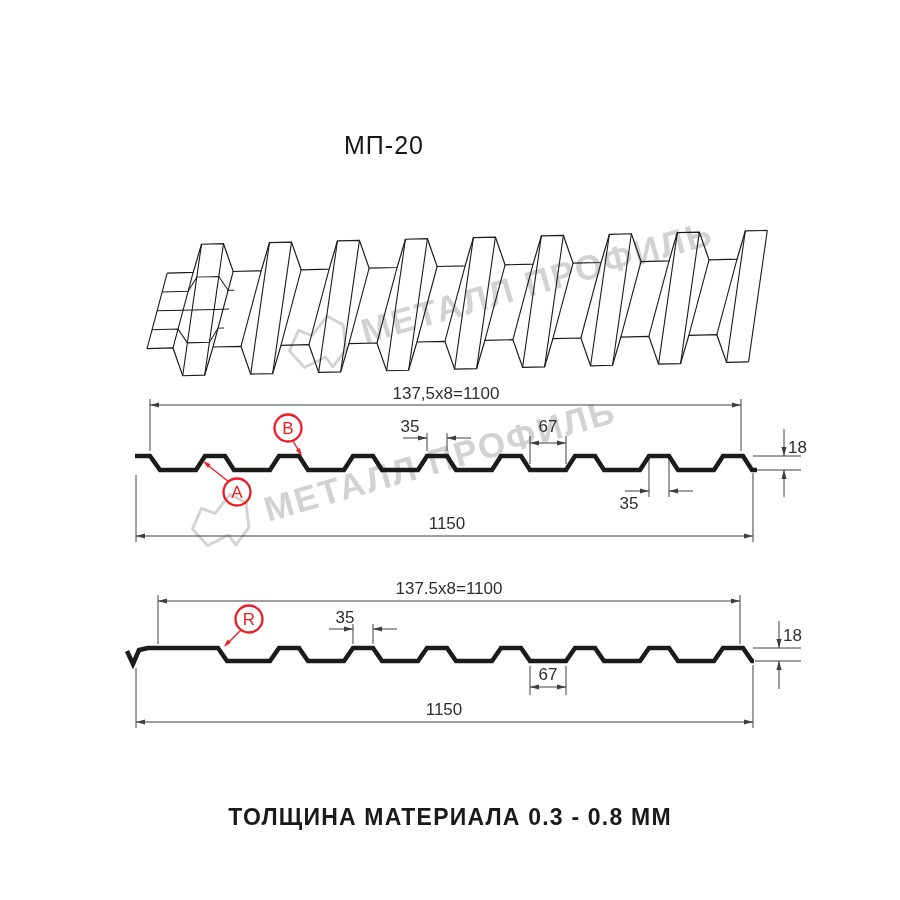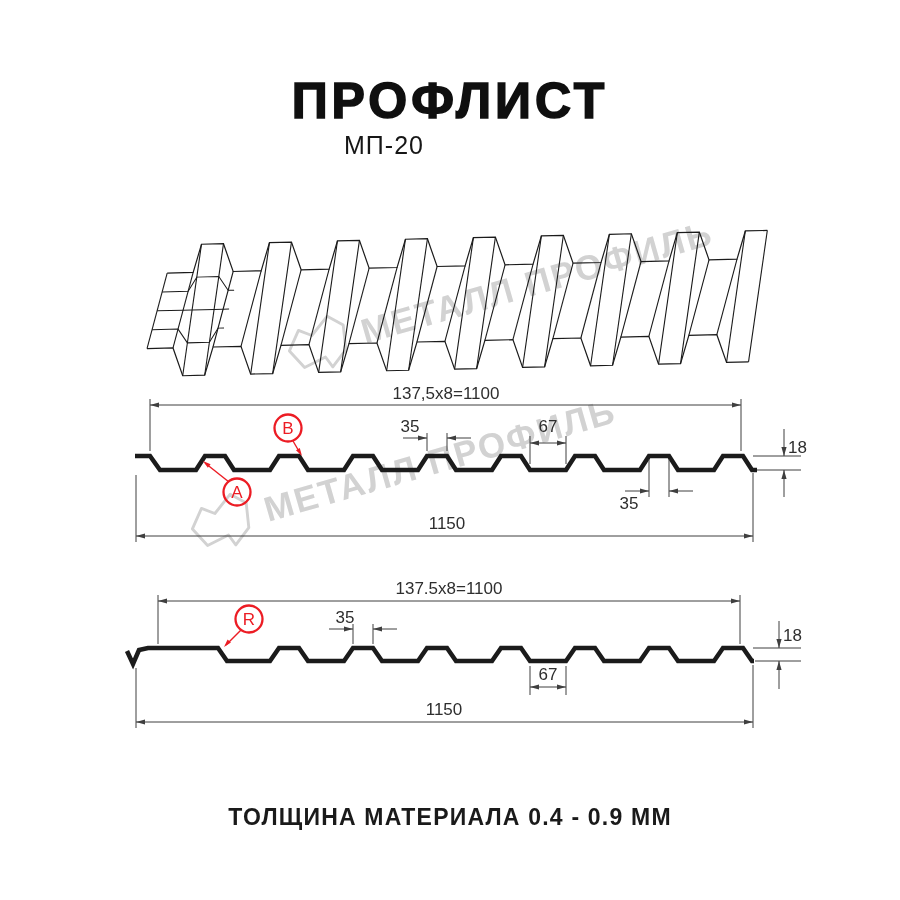--- a/index.html
+++ b/index.html
@@ -32,21 +32,20 @@
     </svg>
     <span class="wmtext">МЕТАЛЛ ПРОФИЛЬ</span>
   </div>
   <div class="wm" style="left:186px;top:505px;">
     <svg class="wmlogo" viewBox="0 0 100 78">
       <path d="M10 36 L30 12 L46 24 L74 4 L92 22 L86 56 L62 74 L56 58 L24 64 Z" fill="none" stroke="#d2d2d2" stroke-width="4" stroke-linejoin="round"></path>
     </svg>
     <span class="wmtext">МЕТАЛЛ ПРОФИЛЬ</span>
   </div>
 
-  <div class="title">ПРОФЛИСТ</div>
   <div class="subtitle">МП-20</div>
 
   <svg class="scene" width="900" height="900" viewBox="0 0 900 900">
     <g id="g3d">
         <g transform="rotate(-1.4 458 303)">
           <path d="M168,266 H194 L203,238 H225 L234,266 H262 L271,238 H293 L302,266 H330 L339,238 H361 L370,266 H398 L407,238 H429 L438,266 H466 L475,238 H497 L506,266 H534 L543,238 H565 L574,266 H602 L611,238 H633 L642,266 H670 L679,238 H701 L710,266 H738 L747,238 H769" fill="none" stroke="#1b1b1b" stroke-width="1.2"></path>
           <path d="M146,341 H172 L181,369 H203 L212,341 H240 L249,369 H271 L280,341 H308 L317,369 H339 L348,341 H376 L385,369 H407 L416,341 H444 L453,369 H475 L484,341 H512 L521,369 H543 L552,341 H580 L589,369 H611 L620,341 H648 L657,369 H679 L688,341 H716 L725,369 H747" fill="none" stroke="#1b1b1b" stroke-width="1.2"></path>
           <line x1="168" y1="266" x2="146" y2="341" stroke="#1b1b1b" stroke-width="1.1"></line>
           <line x1="194" y1="266" x2="172" y2="341" stroke="#1b1b1b" stroke-width="1.1"></line>
           <line x1="203" y1="238" x2="181" y2="369" stroke="#1b1b1b" stroke-width="1.1"></line>
@@ -178,14 +177,14 @@
         </g>
       <text class="dim" x="449" y="594" text-anchor="middle">137.5x8=1100</text>
       <text class="dim" x="345" y="623" text-anchor="middle">35</text>
       <text class="dim" x="548" y="680" text-anchor="middle">67</text>
       <text class="dim" x="444" y="715" text-anchor="middle">1150</text>
       <text class="dim" x="783" y="641">18</text>
       <text class="mk" x="249" y="625">R</text>
     </g>
   </svg>
 
-  <div class="footer">ТОЛЩИНА МАТЕРИАЛА 0.4 - 0.9 ММ</div>
+  <div class="footer">ТОЛЩИНА МАТЕРИАЛА 0.3 - 0.8 ММ</div>
 </div>
 
 </body></html>

